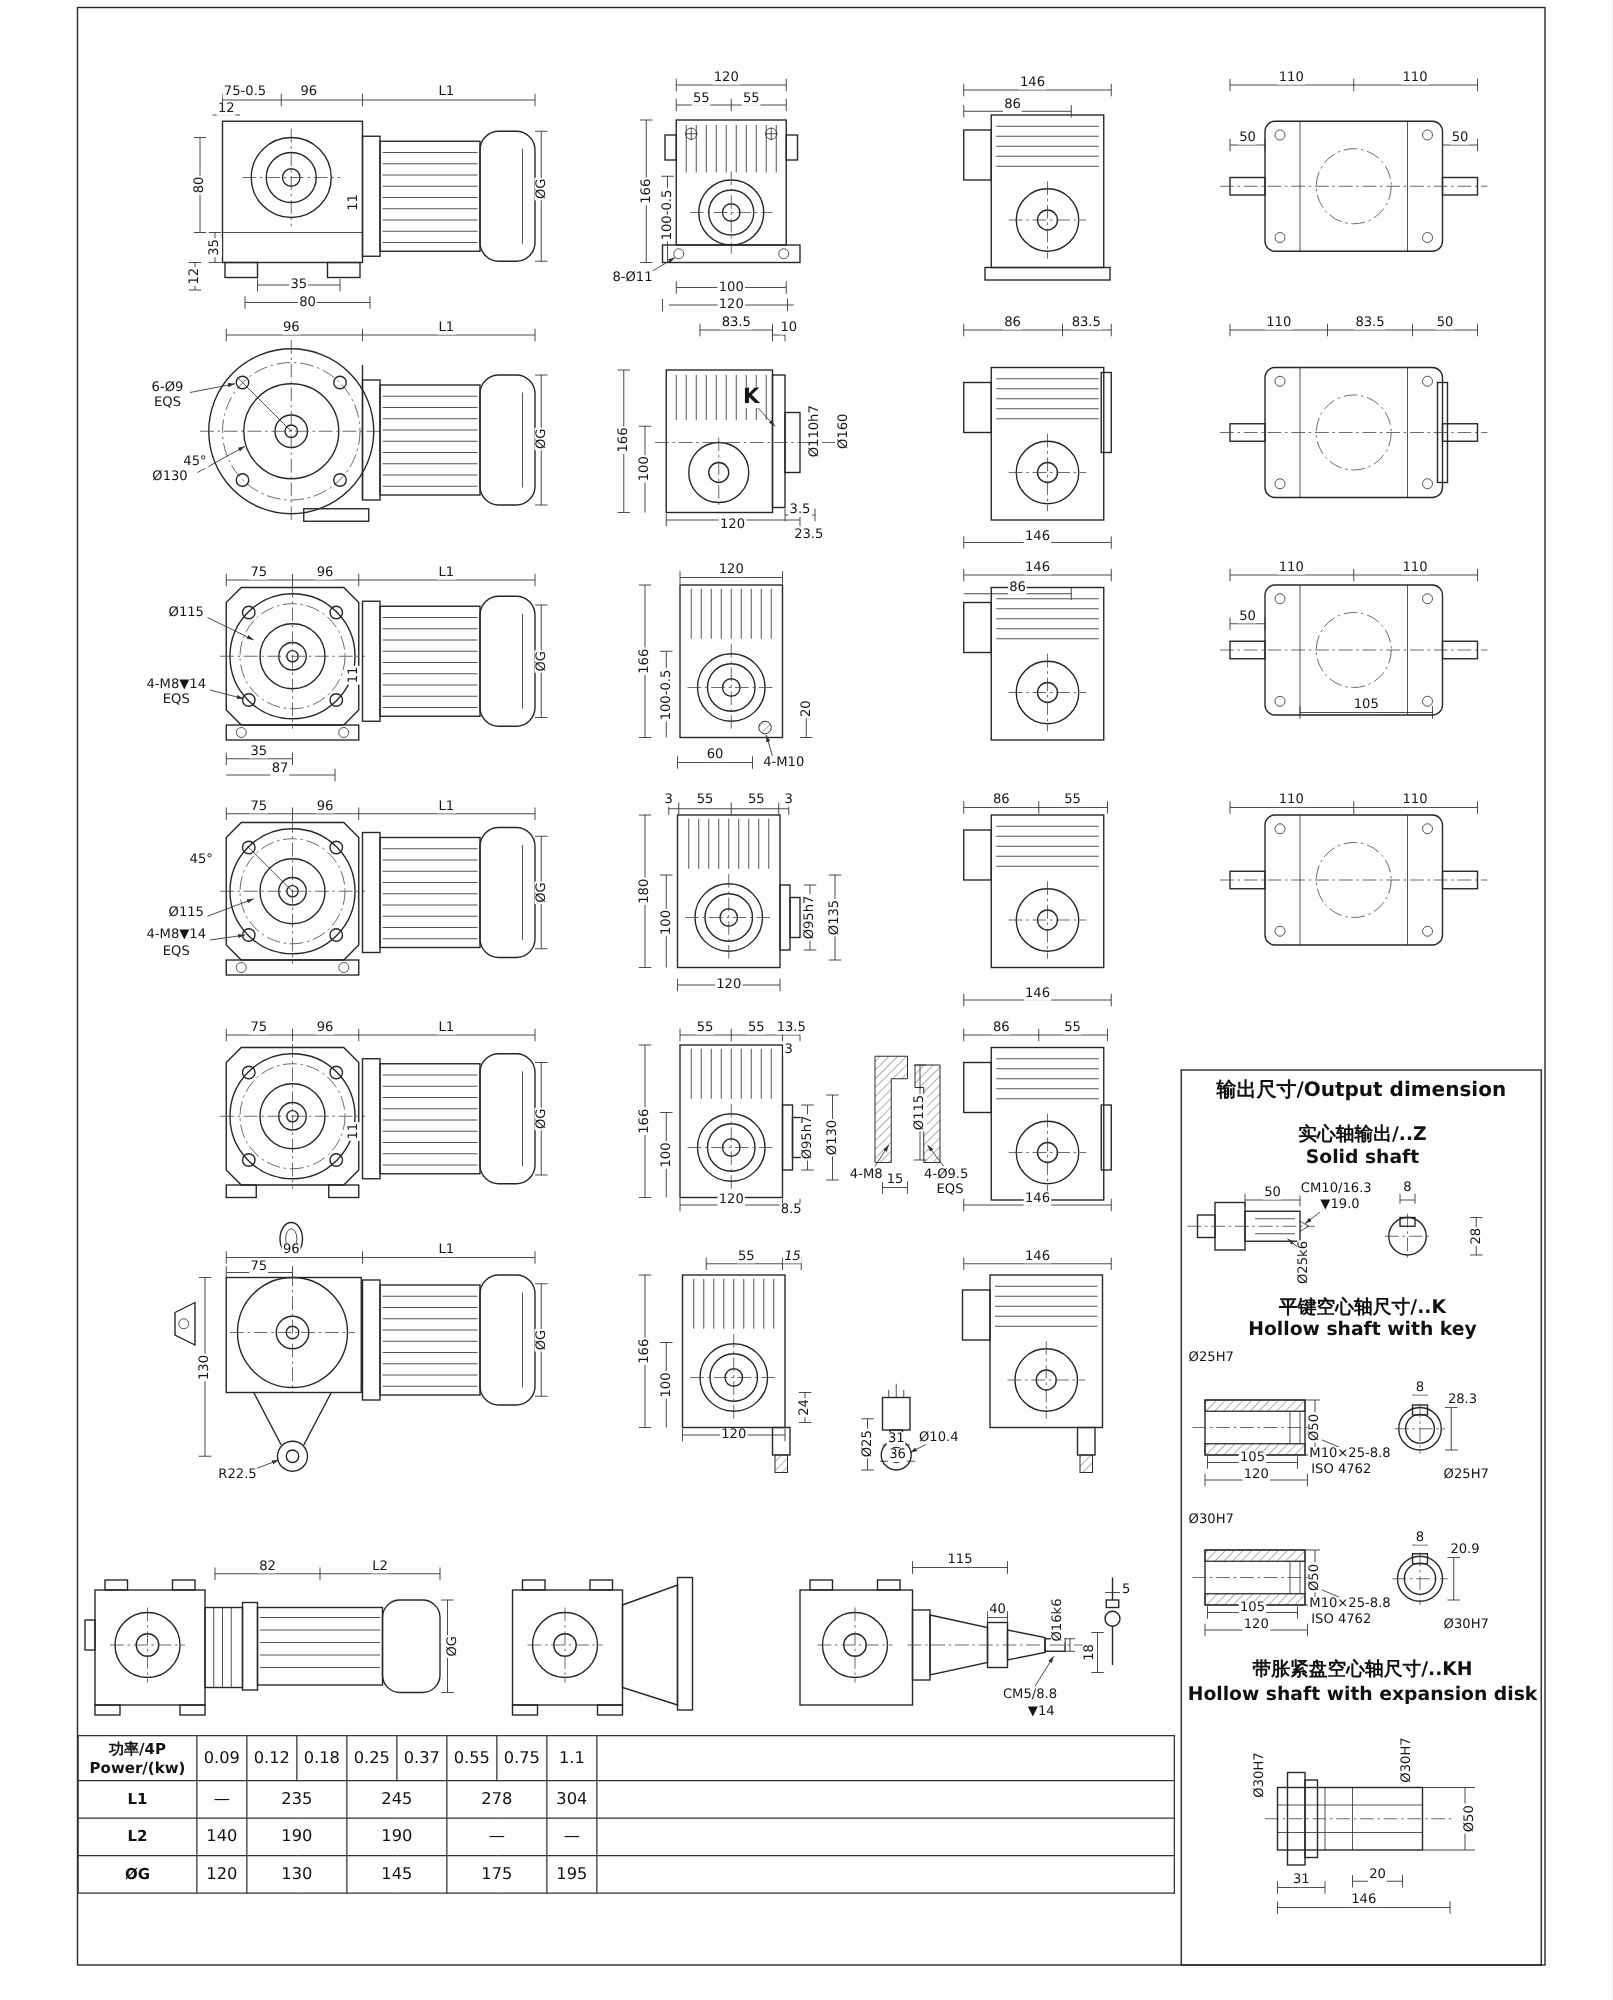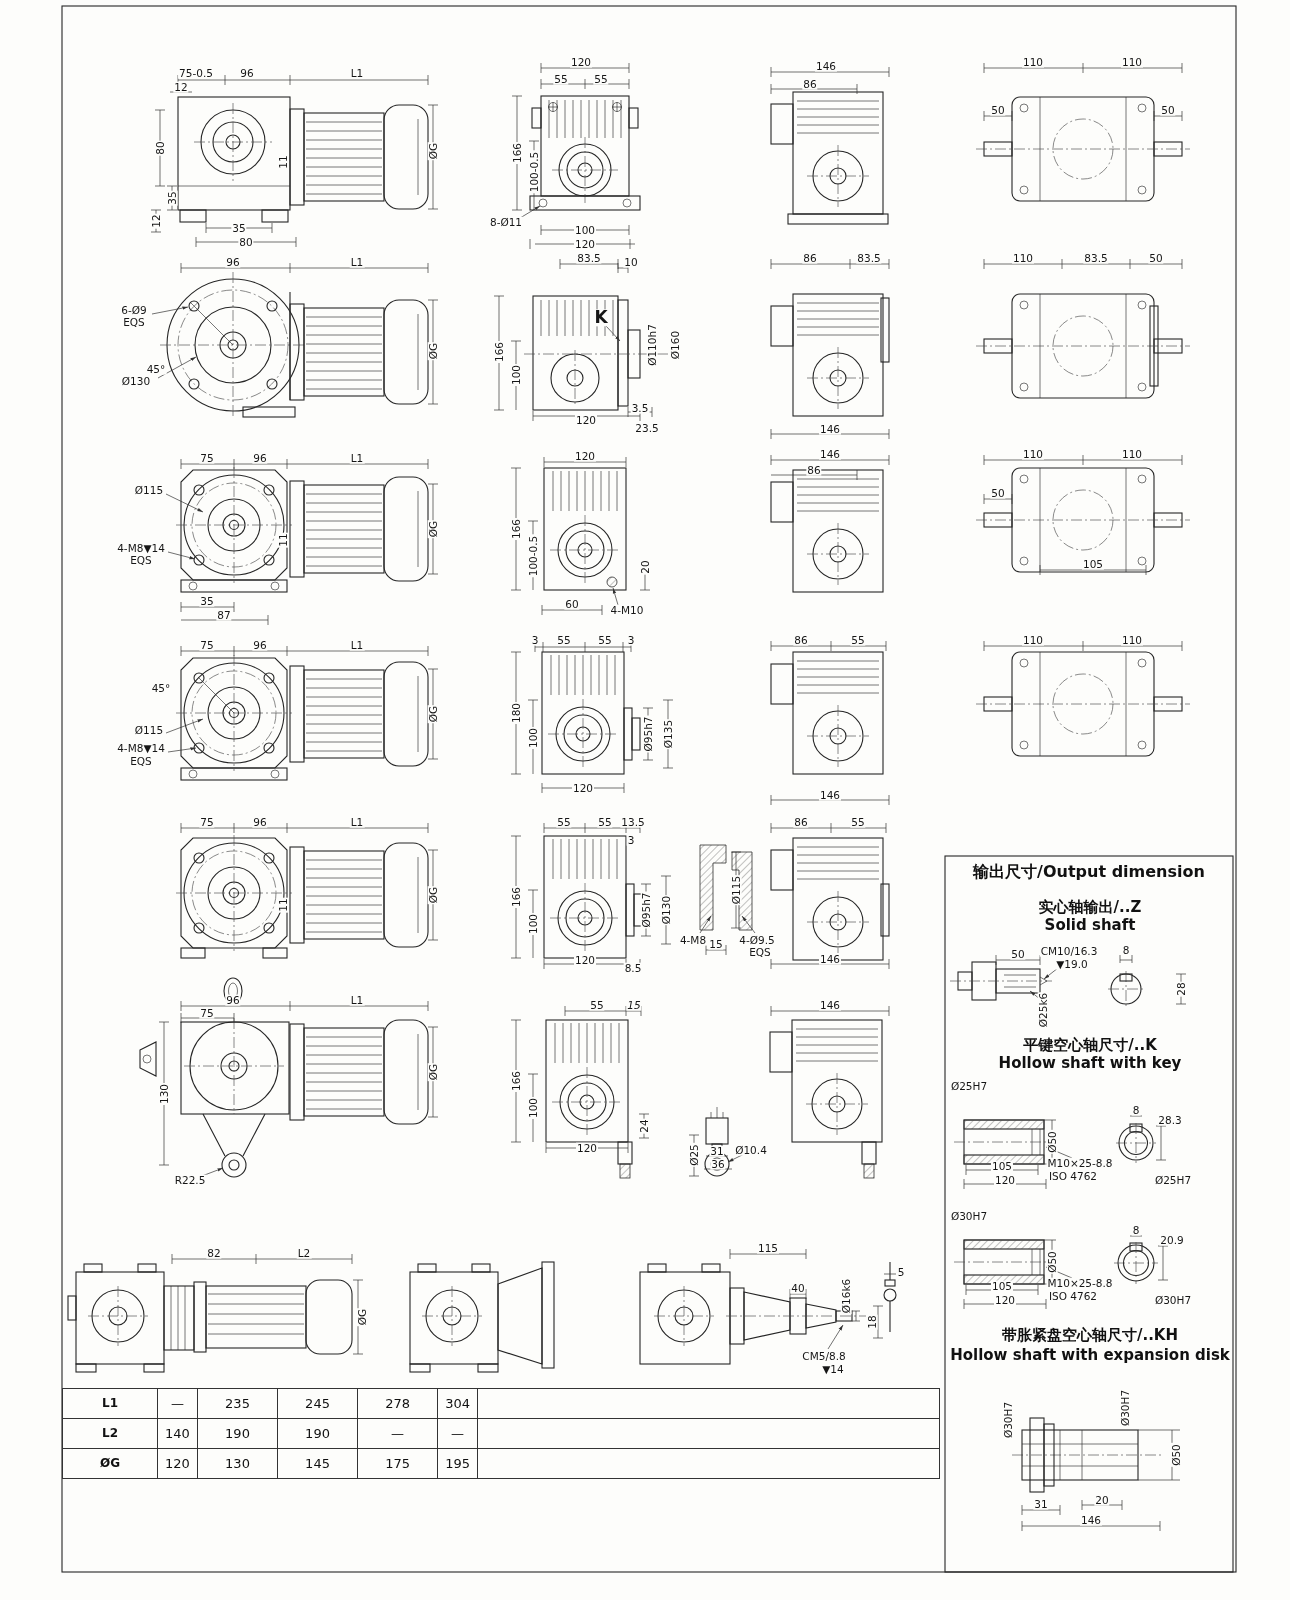--- a/index.html
+++ b/index.html
@@ -582,20 +582,32 @@
         <col style="width:40px">
         <col style="width:40px">
         <col style="width:40px">
     <col style="width:40px">
         <col style="width:40px">
         <col style="width:40px">
         <col style="width:40px">
     <col>
   </colgroup>
   <tbody id="spec-table-body">
+        <tr class="h36">
+          <td class="lbl">功率/4P<br>Power/(kw)</td>
+          <td colspan="1">0.09</td>
+          <td colspan="1">0.12</td>
+          <td colspan="1">0.18</td>
+          <td colspan="1">0.25</td>
+          <td colspan="1">0.37</td>
+          <td colspan="1">0.55</td>
+          <td colspan="1">0.75</td>
+          <td colspan="1">1.1</td>
+          <td class="filler"></td>
+        </tr>
         <tr class="h30">
           <td class="lbl">L1</td>
           <td colspan="1">—</td>
           <td colspan="2">235</td>
           <td colspan="2">245</td>
           <td colspan="2">278</td>
           <td colspan="1">304</td>
           <td class="filler"></td>
         </tr>
         <tr class="h30">

